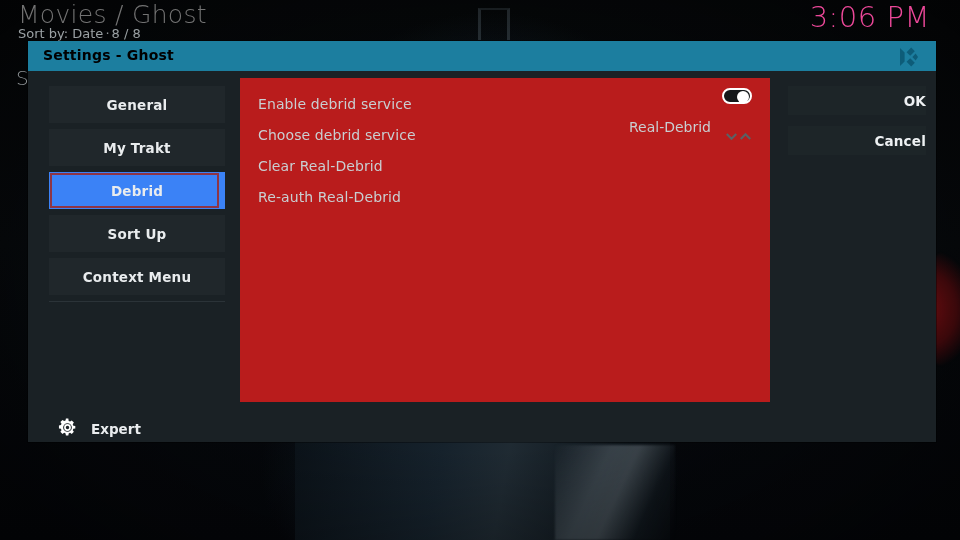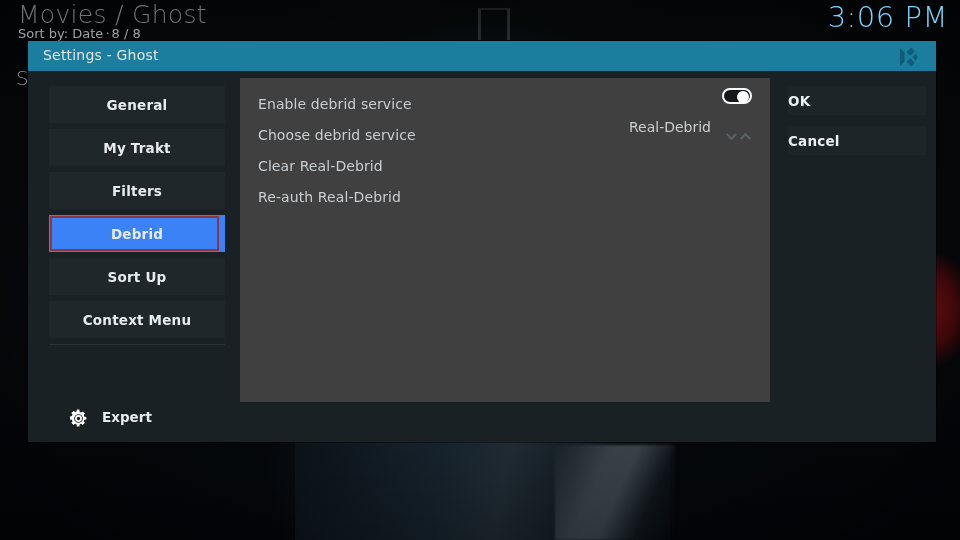--- a/index.html
+++ b/index.html
@@ -83,24 +83,24 @@
   .header-sub .dot { padding: 0 2px; color: #8d9396; }
   .bg-leftover {
     position: absolute;
     left: 16px; top: 66px;
     font-size: 20px;
     font-weight: 300;
     color: #8d9295;
   }
   .clock {
     position: absolute;
-    right: 12px; top: 0px;
+    right: 30px; top: 0px;
     font-size: 29px;
     font-weight: 300;
-    color: #7dd3fc;
+    color: #ec4899;
     letter-spacing: 0.5px;
     white-space: nowrap;
   }
 
   
   .dialog {
     position: absolute;
     left: 28px; top: 41px;
     width: 908px; height: 401px;
     background: #1a2125;
@@ -109,22 +109,22 @@
   .dialog-titlebar {
     position: absolute;
     left: 0; top: 0;
     width: 908px; height: 30px;
     background: #1c7e9f;
   }
   .dialog-title {
     position: absolute;
     left: 15px; top: 6px;
     font-size: 14px;
-    font-weight: normal;
-    color: #e5e5e5;
+    font-weight: bold;
+    color: #000000;
     letter-spacing: 0.2px;
   }
   .kodi-logo {
     position: absolute;
     right: 18px; top: 6px;
     width: 22px; height: 20px;
   }
 
   
   .sidebar {
@@ -159,39 +159,39 @@
     box-sizing: border-box;
     pointer-events: none;
   }
   .side-divider {
     width: 176px; height: 1px;
     background: #2b3338;
     margin-top: 5px;
   }
   .expert-row {
     position: absolute;
-    left: 23px; top: 368px;
+    left: 12px; top: 368px;
     width: 176px; height: 28px;
     display: flex;
-    align-items: flex-start;
+    align-items: flex-end;
   }
   .gear-icon { width: 19px; height: 19px; margin-left: 18px; }
   .expert-label {
     margin-left: 14px;
     font-size: 13.5px;
     font-weight: bold;
     color: #e9ecee;
   }
 
   
   .content {
     position: absolute;
     left: 212px; top: 37px;
     width: 530px; height: 324px;
-    background: #404040;
+    background: #b91c1c;
   }
   .setting-row {
     position: relative;
     height: 31px;
     margin: 0 18px;
     display: flex;
     align-items: center;
   }
   .setting-row:first-child { margin-top: 10px; }
   .setting-label {
@@ -234,21 +234,21 @@
     position: absolute;
     left: 760px; top: 45px;
     width: 138px;
   }
   .dlg-button {
     width: 138px; height: 29px;
     background: #1d2528;
     margin-bottom: 11px;
     display: flex;
     align-items: center;
-    justify-content: flex-start;
+    justify-content: flex-end;
   }
   .dlg-button .lbl {
     font-size: 13.5px;
     font-weight: bold;
     color: #eef1f3;
     letter-spacing: 0.2px;
   }
 </style>
 </head>
 <body>
@@ -284,23 +284,20 @@
         </svg>
       </div>
     </div>
 
     <div class="sidebar">
       <div class="side-item">
         <span class="lbl">General</span>
       </div>
       <div class="side-item">
         <span class="lbl">My Trakt</span>
-      </div>
-      <div class="side-item">
-        <span class="lbl">Filters</span>
       </div>
       <div class="side-item selected">
         <span class="lbl">Debrid</span>
       </div>
       <div class="side-item">
         <span class="lbl">Sort Up</span>
       </div>
       <div class="side-item">
         <span class="lbl">Context Menu</span>
       </div>

